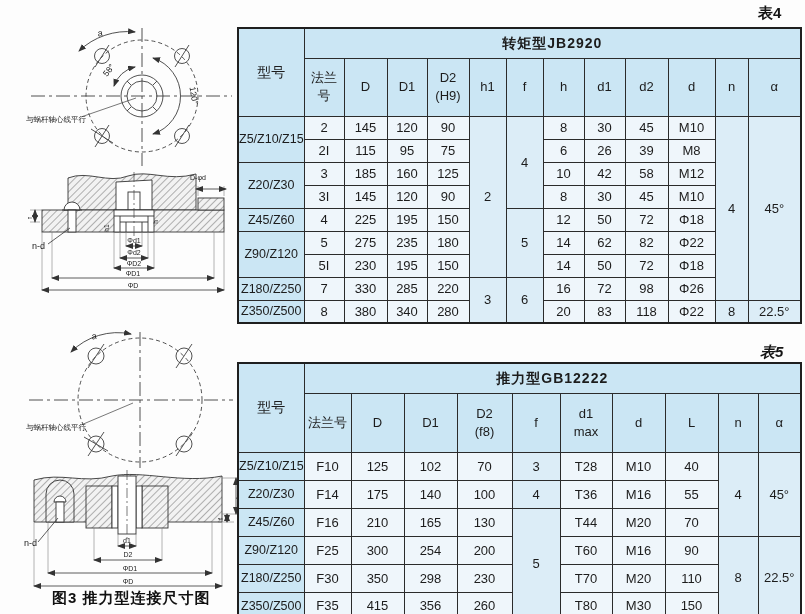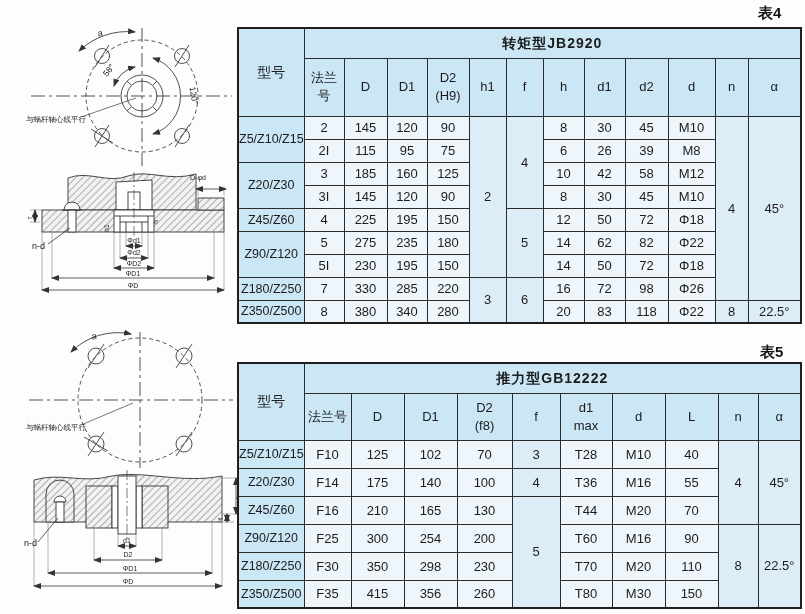--- a/index.html
+++ b/index.html
@@ -3,37 +3,37 @@
 <meta charset="utf-8">
 <style>
   html,body{margin:0;padding:0;background:#e9e9e9;}
   .sheet{
     position:relative;width:805px;height:614px;background:#fdfdfd;
     font-family:"Liberation Sans","DejaVu Sans",sans-serif;overflow:hidden;
   }
   .title{position:absolute;left:56px;top:3px;font-size:15px;font-weight:700;color:#141414;letter-spacing:.5px;}
   .tag{position:absolute;font-size:15px;font-weight:700;color:#141414;}
   #tag4{left:758px;top:4px;}
-  #tag5{left:760px;top:343px;}
+  #tag5{left:760px;top:343px;font-style:italic;}
 
   table{border-collapse:collapse;table-layout:fixed;position:absolute;border:2px solid #1f1f1f;}
   #table4{left:237px;top:27px;width:563px;}
   #table5{left:237px;top:362px;width:563px;}
   th,td{border:1px solid #2b2b2b;text-align:center;vertical-align:middle;padding:0;color:#1c1c1c;overflow:hidden;}
   th{background:#cbe6f4;font-size:13px;font-weight:400;white-space:pre-line;line-height:1.35;}
   th.group{font-size:14px;font-weight:600;letter-spacing:1px;}
   th.corner{font-size:14px;}
   td{background:#eff6fb;font-size:13px;}
   td.model{background:#cbe6f4;font-size:12.5px;}
   td.tint{background:#dcedf7;}
   #table4 thead tr:nth-child(1){height:30px;}
   #table4 thead tr:nth-child(2){height:58px;}
   #table4 tbody tr{height:23px;}
   #table5 thead tr:nth-child(1){height:30px;}
-  #table5 thead tr:nth-child(2){height:47px;margin-top:38px;}
+  #table5 thead tr:nth-child(2){height:59px;margin-top:38px;}
   #table5 tbody tr{height:28px;}
 
   svg{position:absolute;}
   #fig2top{left:25px;top:26px;}
   #fig2sec{left:28px;top:168px;}
   #fig3top{left:25px;top:330px;}
   #fig3sec{left:22px;top:470px;}
   .fig-caption{position:absolute;font-weight:700;color:#101010;letter-spacing:1px;}
   #cap2{left:45px;top:292px;font-size:17px;}
   #cap3{left:52px;top:589px;font-size:15px;}
@@ -217,20 +217,21 @@
       <line x1="16" y1="72" x2="36" y2="48"></line>
     </g>
     <text x="105" y="73" font-size="7" text-anchor="middle">d1</text>
     <text x="106" y="87" font-size="7" text-anchor="middle">D2</text>
     <text x="108" y="100.5" font-size="7" text-anchor="middle">ΦD1</text>
     <text x="106" y="113.5" font-size="7" text-anchor="middle">ΦD</text>
     <text x="219" y="27" font-size="8" text-anchor="middle" transform="rotate(-90 219 27)">L</text>
     <text x="201" y="49" font-size="7.5" text-anchor="middle" transform="rotate(-90 201 49)">f</text>
     <text x="2" y="76" font-size="9">n-d</text>
   </svg>
+  <div class="fig-caption" id="cap3">图3 推力型连接尺寸图</div>
 
   <table id="table4">
     <colgroup>
       <col style="width:66px">
         <col style="width:40px">
         <col style="width:43px">
         <col style="width:40px">
       <col style="width:42px">
         <col style="width:37px">
         <col style="width:37px">

